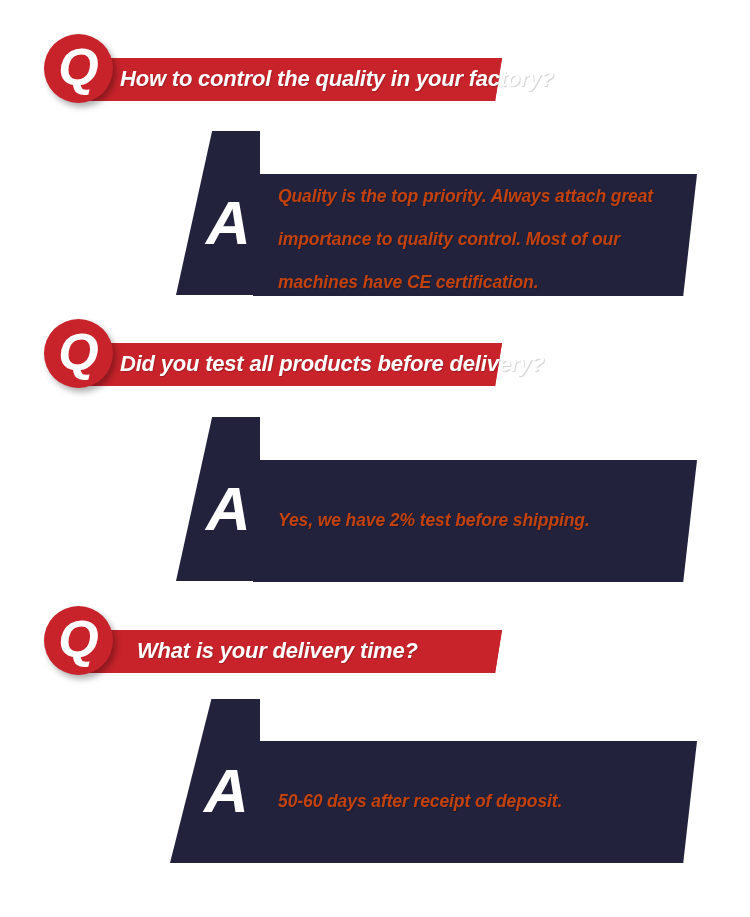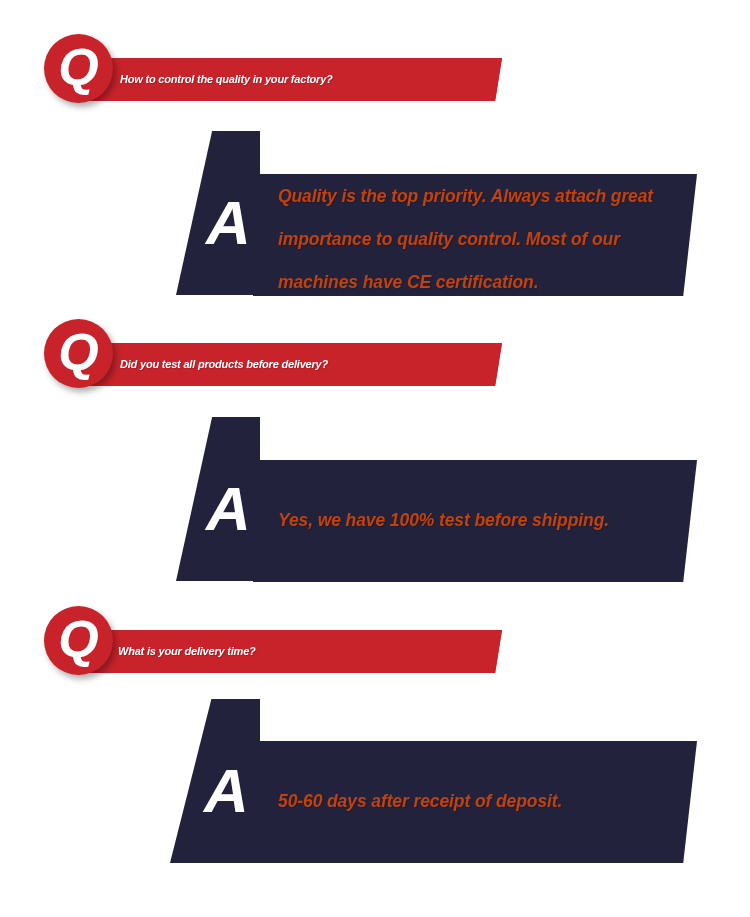--- a/index.html
+++ b/index.html
@@ -50,21 +50,21 @@
 
   .q-label {
     position: absolute;
     left: 48px;
     top: 50%;
     transform: translateY(-50%);
     white-space: nowrap;
     color: #ffffff;
     font-weight: bold;
     font-style: italic;
-    font-size: 11px;
+    font-size: 22px;
     letter-spacing: -0.2px;
     font-stretch: condensed;
     transform-origin: left center;
     text-shadow: 1px 1px 1px rgba(0,0,0,0.18);
   }
 
   .q-circle {
     position: absolute;
     left: 10px;
     top: 0px;
@@ -181,32 +181,32 @@
         <div class="q-circle-letter">Q</div>
       </div>
     </div>
 
     <div class="a-block">
       <div class="a-banner" style="left:253px; top:460px; width:444px; height:122px;
            clip-path: polygon(0 0, 100% 0, 96.9% 100%, 0 100%);"></div>
       <div class="a-trapezoid" style="left:176px; top:417px; width:84px; height:164px;
            clip-path: polygon(43% 0, 100% 0, 100% 100%, 0 100%);"></div>
       <div class="a-trapezoid-letter" style="left:206px; top:478px;">A</div>
-      <div class="a-text" style="left:278px; top:500px; width:400px; line-height:40px;">Yes, we have 100% test before shipping.</div>
+      <div class="a-text" style="left:278px; top:500px; width:400px; line-height:40px;">Yes, we have 2% test before shipping.</div>
     </div>
   </div>
 
   <div class="qa-pair">
 
     <div class="q-block" style="top:600px;">
       <div class="q-banner" style="left:72px; top:30px; width:430px;
            clip-path: polygon(0 0, 100% 0, 98.4% 100%, 0 100%);">
         <div class="q-banner-inner"></div>
       </div>
-      <div class="q-label" style="left:118px; top:51px;">What is your delivery time?</div>
+      <div class="q-label" style="left:137px; top:51px;">What is your delivery time?</div>
       <div class="q-circle" style="left:44px; top:6px;">
         <div class="q-circle-letter">Q</div>
       </div>
     </div>
 
     <div class="a-block">
       <div class="a-banner" style="left:253px; top:741px; width:444px; height:122px;
            clip-path: polygon(0 0, 100% 0, 96.9% 100%, 0 100%);"></div>
       <div class="a-trapezoid" style="left:170px; top:699px; width:90px; height:164px;
            clip-path: polygon(46% 0, 100% 0, 100% 100%, 0 100%);"></div>

